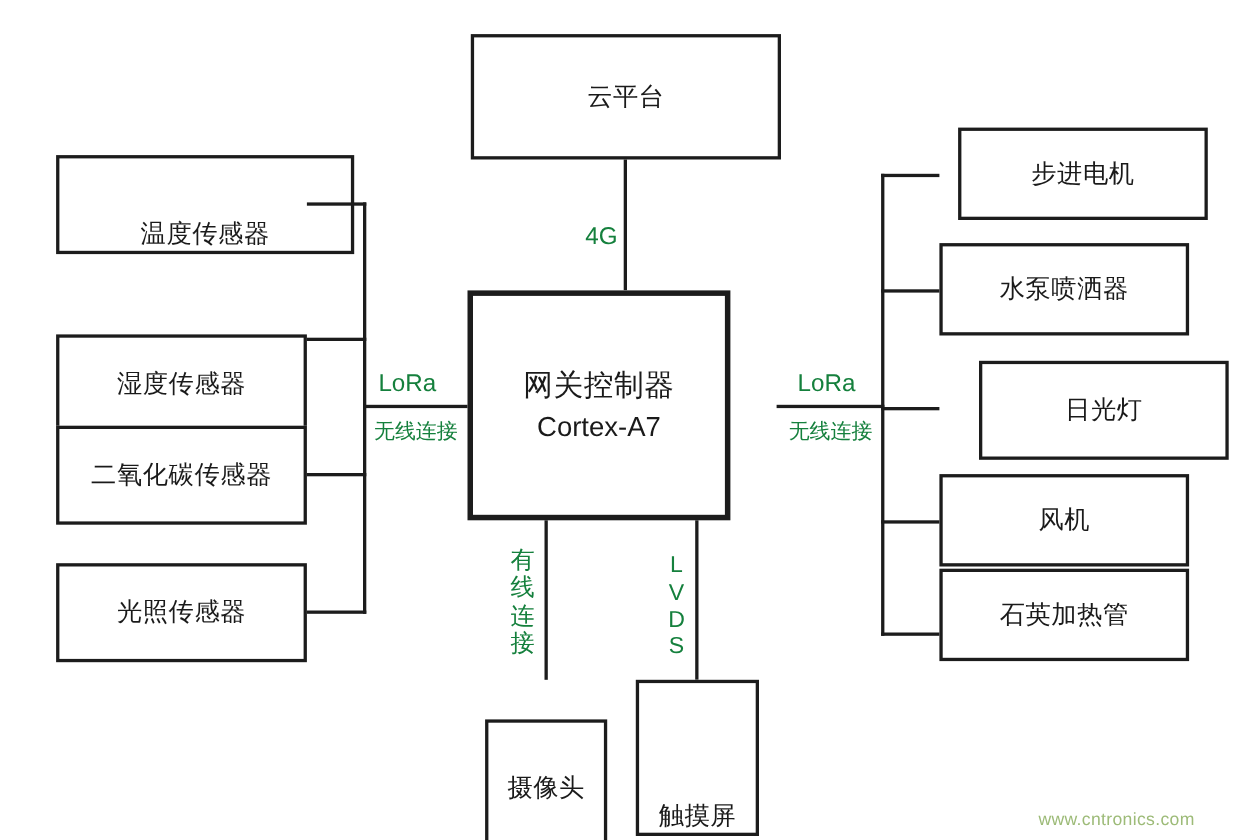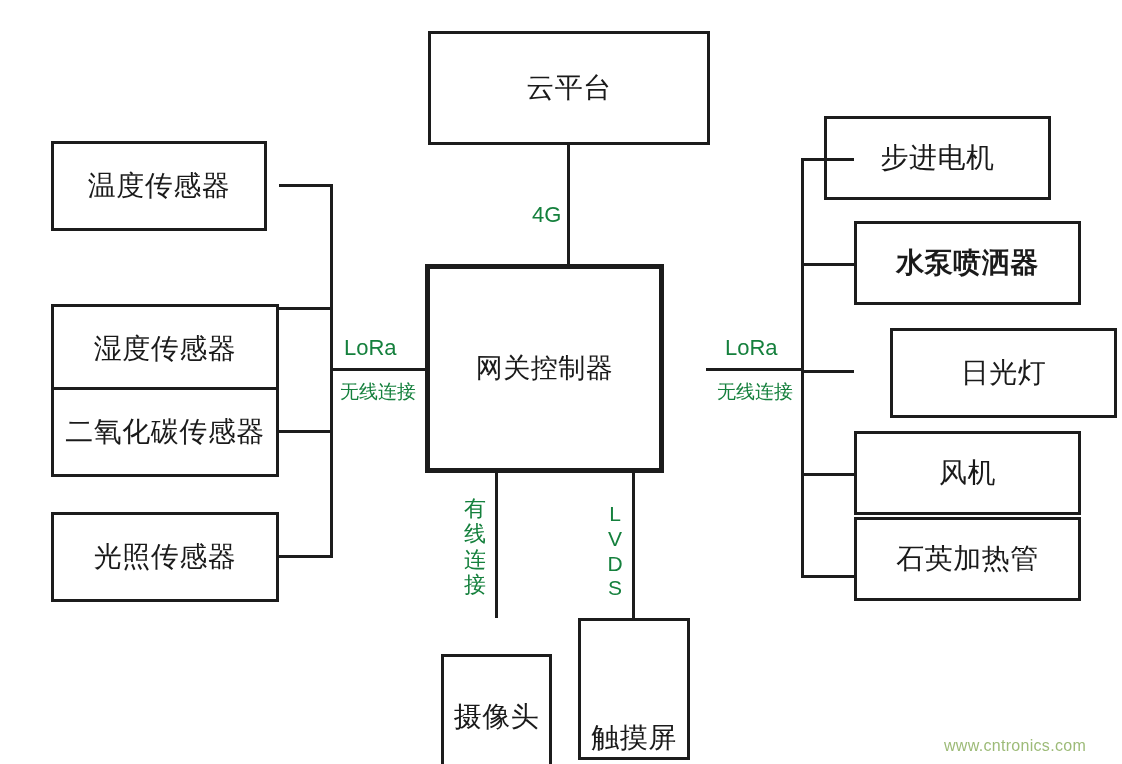--- a/index.html
+++ b/index.html
@@ -22,21 +22,21 @@
   .box {
     position: absolute;
     box-sizing: border-box;
     border: 3px solid #1c1c1c;
     background: #ffffff;
     display: flex;
     align-items: center;
     justify-content: center;
     text-align: center;
     color: #1a1a1a;
-    font-size: 28px;
+    font-size: 23px;
     line-height: 1.35;
     letter-spacing: 0.5px;
   }
   .box.thick {
     border-width: 5px;
   }
   .box-label {
     display: block;
   }
   .box-sub {
@@ -102,24 +102,25 @@
   <div class="box" style="left:428px; top:31px; width:282px; height:114px;">
     <span class="box-label">云平台</span>
   </div>
 
   <div class="line v" style="left:567px; top:145px; height:119px;"></div>
   <div class="edge-label" style="left:529px; top:202px;">4G</div>
 
   <div class="box thick gateway" style="left:425px; top:264px; width:239px; height:209px;">
     <div>
       <span class="box-label">网关控制器</span>
+      <span class="box-sub">Cortex-A7</span>
     </div>
   </div>
 
-  <div class="box" style="left:51px; top:141px; width:216px; height:90px;">
+  <div class="box" style="left:51px; top:141px; width:271px; height:90px;align-items:flex-end;">
     <span class="box-label">温度传感器</span>
   </div>
   <div class="box" style="left:51px; top:264px; width:228px; height:90px;margin-top:40px;">
     <span class="box-label">湿度传感器</span>
   </div>
   <div class="box" style="left:51px; top:387px; width:228px; height:90px;">
     <span class="box-label">二氧化碳传感器</span>
   </div>
   <div class="box" style="left:51px; top:512px; width:228px; height:90px;">
     <span class="box-label">光照传感器</span>
@@ -129,24 +130,24 @@
   <div class="line h" style="left:279px; top:307px; width:54px;"></div>
   <div class="line h" style="left:279px; top:430px; width:54px;"></div>
   <div class="line h" style="left:279px; top:555px; width:54px;"></div>
 
   <div class="line v" style="left:330px; top:184px; height:374px;"></div>
 
   <div class="line h" style="left:330px; top:368px; width:95px;"></div>
   <div class="edge-label" style="left:341px; top:335px;">LoRa</div>
   <div class="edge-label small" style="left:337px; top:379px;">无线连接</div>
 
-  <div class="box" style="left:824px; top:116px; width:227px; height:84px;">
+  <div class="box" style="left:871px; top:116px; width:227px; height:84px;">
     <span class="box-label">步进电机</span>
   </div>
-  <div class="box" style="left:854px; top:221px; width:227px; height:84px;font-weight:bold;">
+  <div class="box" style="left:854px; top:221px; width:227px; height:84px;">
     <span class="box-label">水泵喷洒器</span>
   </div>
   <div class="box" style="left:890px; top:328px; width:227px; height:90px;">
     <span class="box-label">日光灯</span>
   </div>
   <div class="box" style="left:854px; top:431px; width:227px; height:84px;">
     <span class="box-label">风机</span>
   </div>
   <div class="box" style="left:854px; top:517px; width:227px; height:84px;">
     <span class="box-label">石英加热管</span>

